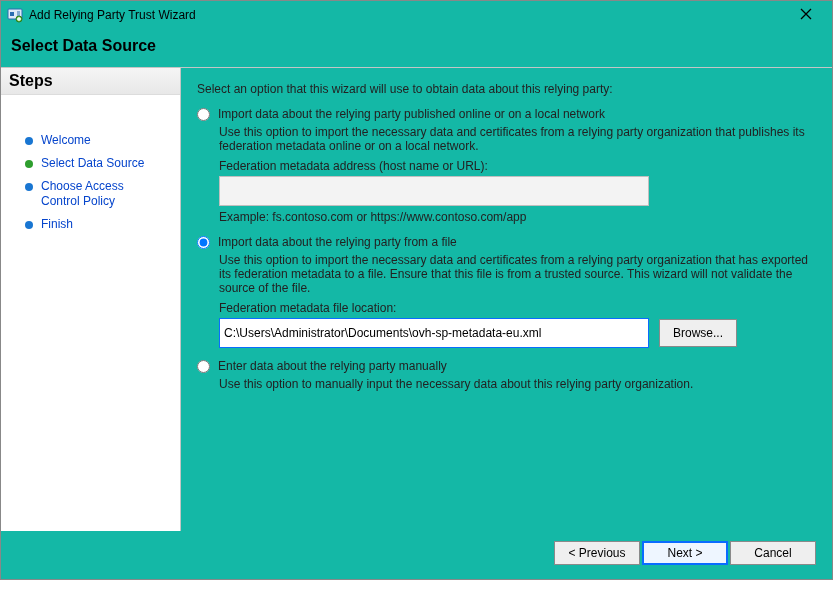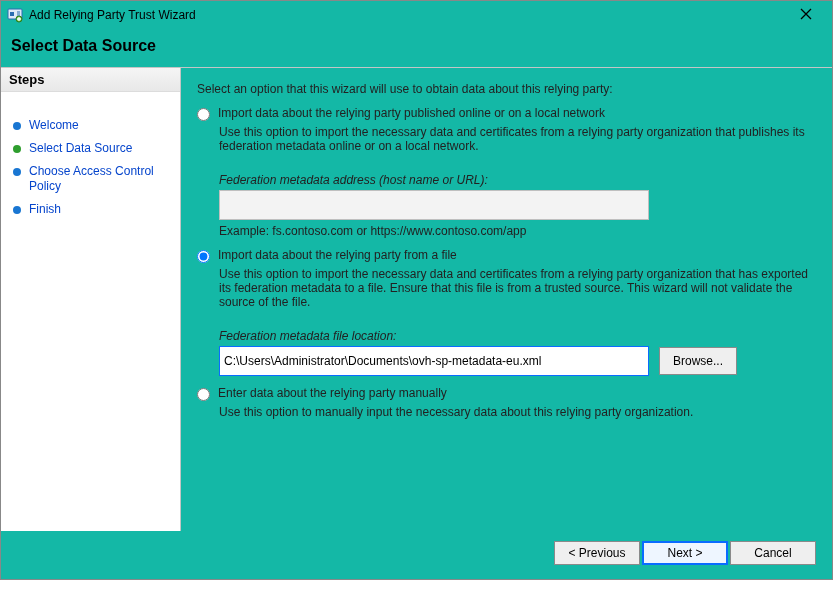--- a/index.html
+++ b/index.html
@@ -61,28 +61,28 @@
   }
   
   .steps {
     width: 180px;
     border-right: 1px solid #c5c5c5;
     padding: 0;
     background: #fff;
   }
   .steps-header {
     font-weight: 700;
-    font-size: 13px;
+    font-size: 16px;
     padding: 4px 8px;
     background: linear-gradient(#f5f5f5,#e8e8e8);
     border-bottom: 1px solid #dcdcdc;
   }
   .steplist {
     list-style: none;
-    margin: 4px; padding: 18px 0;
+    margin: 16px; padding: 18px 0;
   }
   .steplist li {
     display: flex;
     align-items: flex-start;
     padding: 4px 8px;
     color: #0645CC;
     cursor: pointer;
     line-height: 1.25;
   }
   .bullet {
@@ -101,37 +101,36 @@
     color: #222;
   }
   .instr {
     margin: 4px 0 10px 0;
   }
   .opt {
     margin: 8px 0 10px 0;
   }
   .opt-row {
     display: flex;
-    align-items: flex-start;
+    align-items: center;
   }
   .opt-row input[type=radio] {
     margin: 2px 8px 0 0;
   }
   .opt-label {
     font-size: 12px;
   }
   .opt-body {
     margin: 4px 0 0 22px;
   }
   .opt-desc {
     margin: 2px 0 6px 0;
   }
   .fieldlabel {
-    margin: 20px 0 3px 22px;
-    font-style: italic;
+    margin: 6px 0 3px 22px;
   }
   .fieldrow {
     margin: 0 0 4px 22px;
     display: flex;
     align-items: center;
   }
   input[type=text].wide {
     width: 430px;
     max-width: 100%;
     height: 30px;

